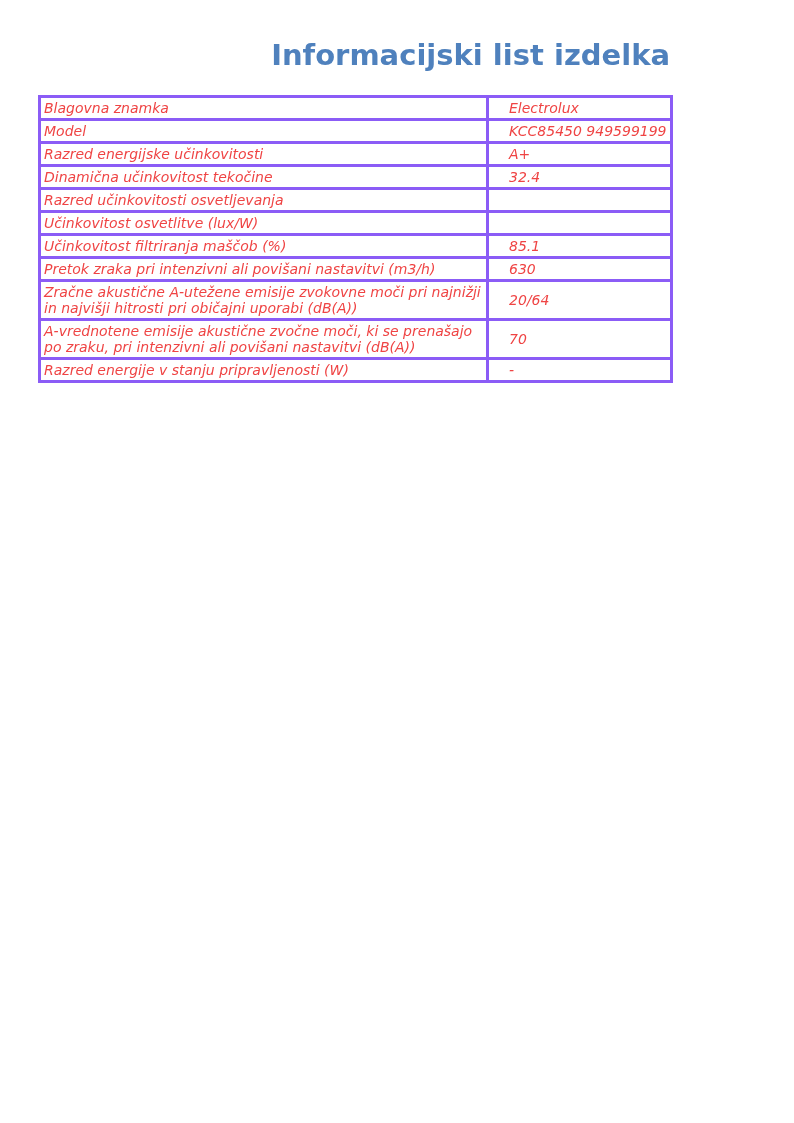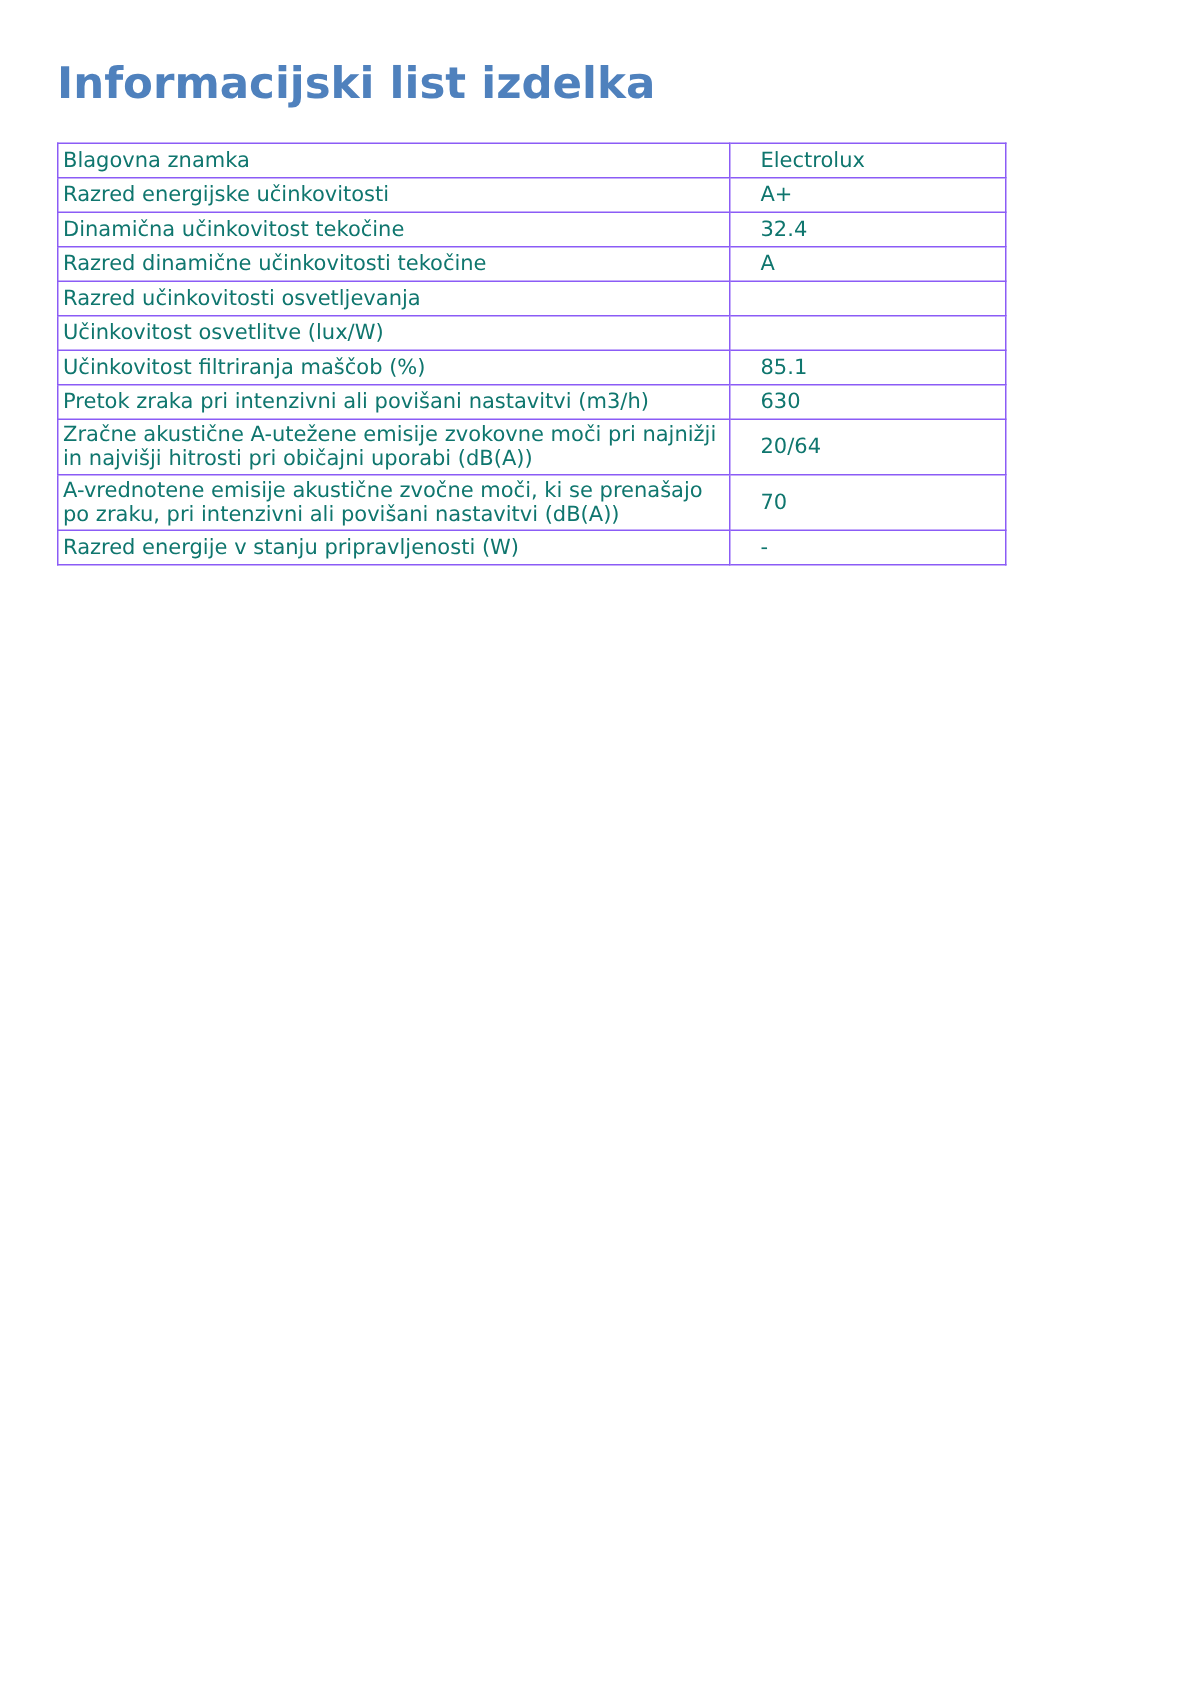--- a/index.html
+++ b/index.html
@@ -17,72 +17,73 @@
     left: 38px;
     top: 0;
     width: 632px;
     height: 1123px;
   }
   .page-title {
     position: absolute;
     top: 38px;
     left: 0;
     width: 100%;
-    text-align: left;
+    text-align: right;
     font-size: 29px;
     font-weight: bold;
     letter-spacing: 0px;
     color: #4F81BD;
   }
   table.spec-table {
     position: absolute;
     top: 95px;
     left: 0;
     width: 632px;
     border-collapse: collapse;
     table-layout: fixed;
   }
   .spec-table td {
-    border: 1px solid #8b5cf6;
+    border: 3px solid #8b5cf6;
     font-size: 14px;
-    color: #0f766e;
+    color: #ef4444;
     padding: 2px 3px;
     line-height: 16px;
     height: 23px;
     vertical-align: middle;
     overflow: hidden;
     background: #ffffff;
+    font-style: italic;
   }
   .spec-table td.cell-label { width: 448px; }
   .spec-table td.cell-value { width: 184px; padding-left: 20px; }
 </style>
 </head>
 <body style="background: rgb(255, 255, 255);">
 
 <div class="doc-page">
 
   <div class="page-title" style="color: rgb(79, 129, 189);">Informacijski list izdelka</div>
 
   <table class="spec-table">
     <tbody>
         <tr>
     <td class="cell-label">Blagovna znamka</td>
     <td class="cell-value">Electrolux</td>
   </tr>
         <tr>
+    <td class="cell-label">Model</td>
+    <td class="cell-value">KCC85450 949599199</td>
+  </tr>
+        <tr>
     <td class="cell-label">Razred energijske učinkovitosti</td>
     <td class="cell-value">A+</td>
   </tr>
         <tr>
     <td class="cell-label">Dinamična učinkovitost tekočine</td>
     <td class="cell-value">32.4</td>
-  </tr>
-        <tr>
-    <td class="cell-label">Razred dinamične učinkovitosti tekočine</td>
-    <td class="cell-value">A</td>
   </tr>
         <tr>
     <td class="cell-label">Razred učinkovitosti osvetljevanja</td>
     <td class="cell-value"></td>
   </tr>
         <tr>
     <td class="cell-label">Učinkovitost osvetlitve (lux/W)</td>
     <td class="cell-value"></td>
   </tr>
         <tr>

